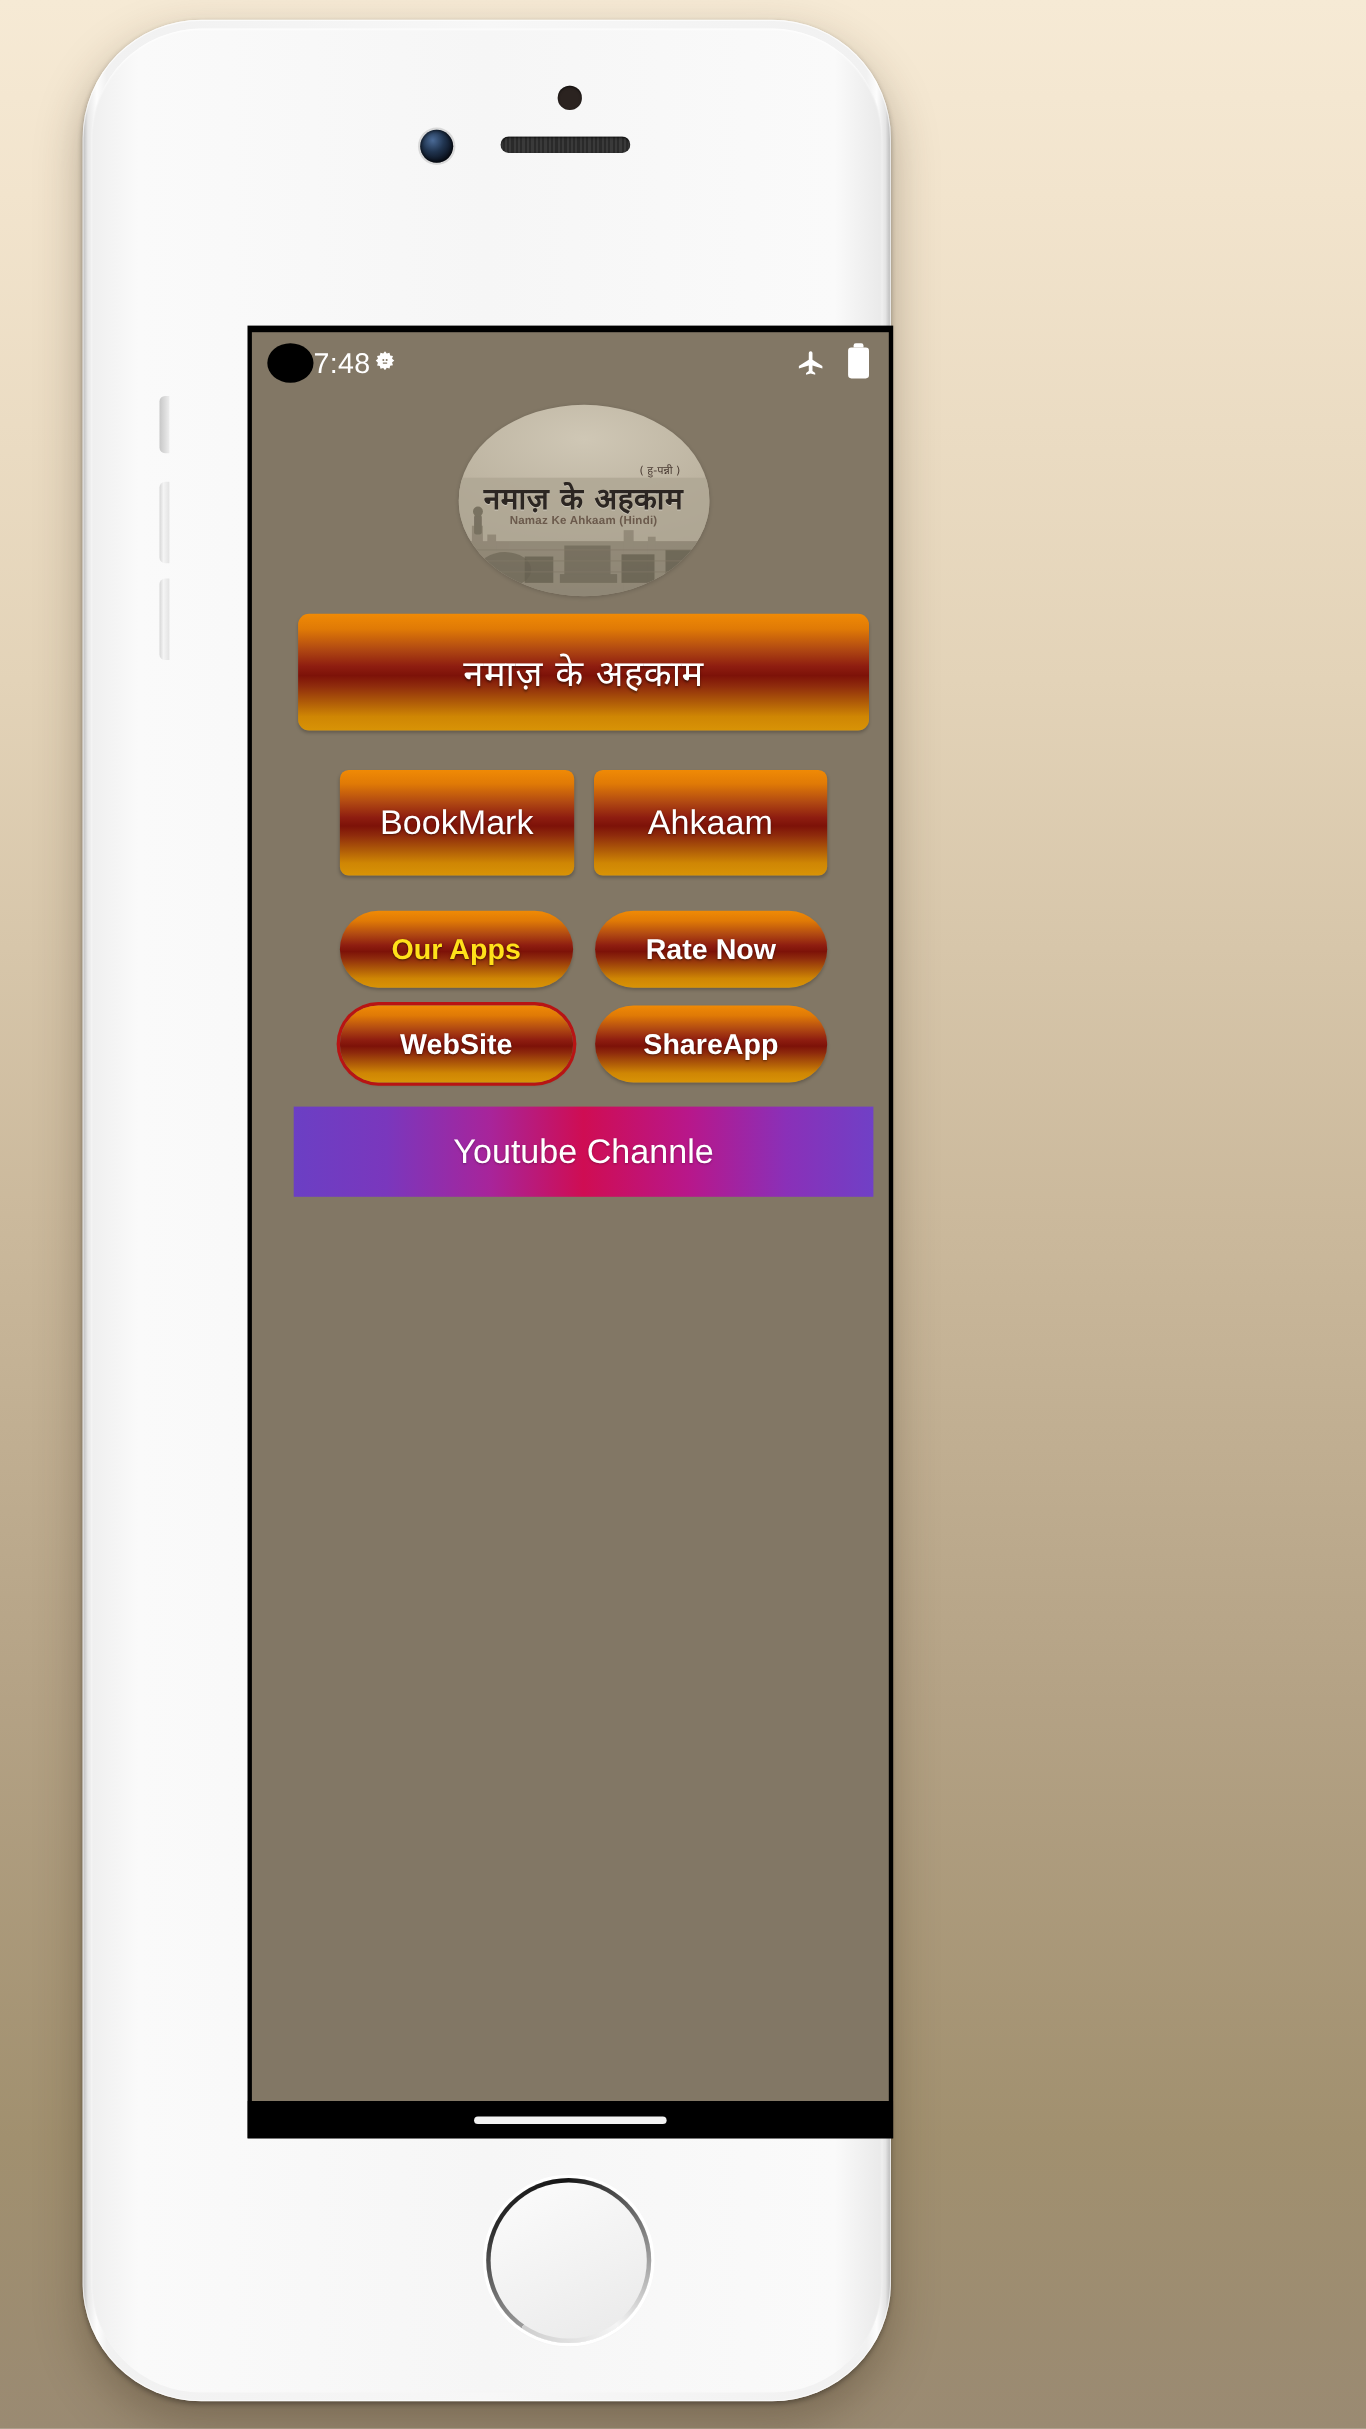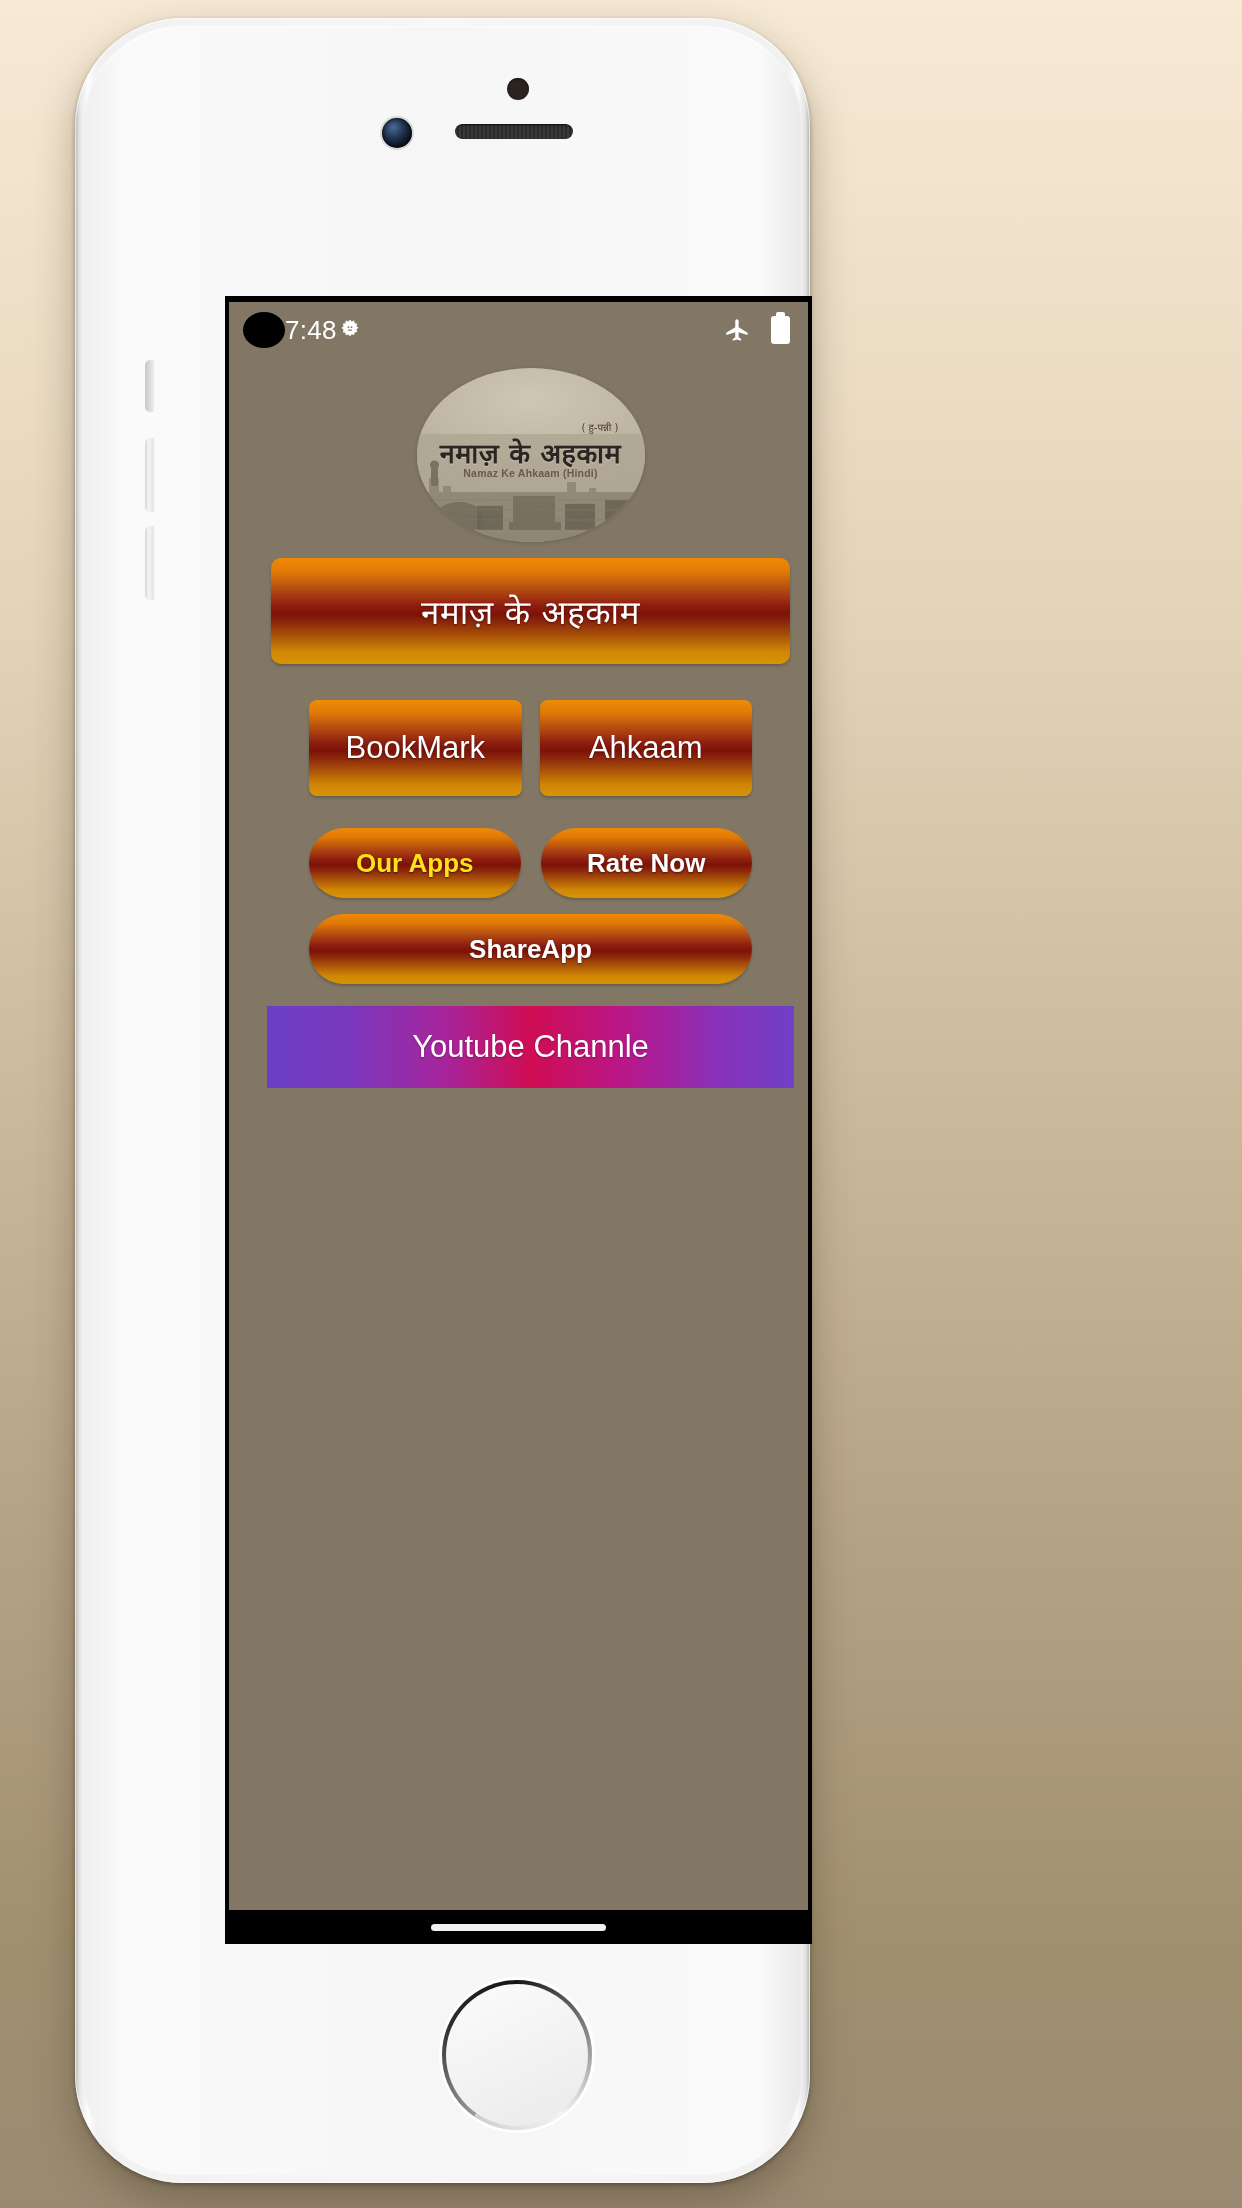--- a/index.html
+++ b/index.html
@@ -328,20 +328,21 @@
           <button class="btn-orange" id="bookmark-button">BookMark</button>
           <button class="btn-orange" id="resume-button">Ahkaam</button>
         </div>
 
         <div class="pill-row">
           <button class="btn-orange btn-pill" id="our-apps-button">Our Apps</button>
           <button class="btn-orange btn-pill" id="rate-now-button">Rate Now</button>
         </div>
 
         <div class="pill-row">
+          <button class="btn-orange btn-pill" id="website-button">WebSite</button>
           <button class="btn-orange btn-pill" id="shareapp-button">ShareApp</button>
         </div>
 
         <button id="youtube-channel-button">Youtube Channle</button>
 
         <div id="content-spacer"></div>
       </div>
     </div>
 
     <div id="android-nav-bar">

